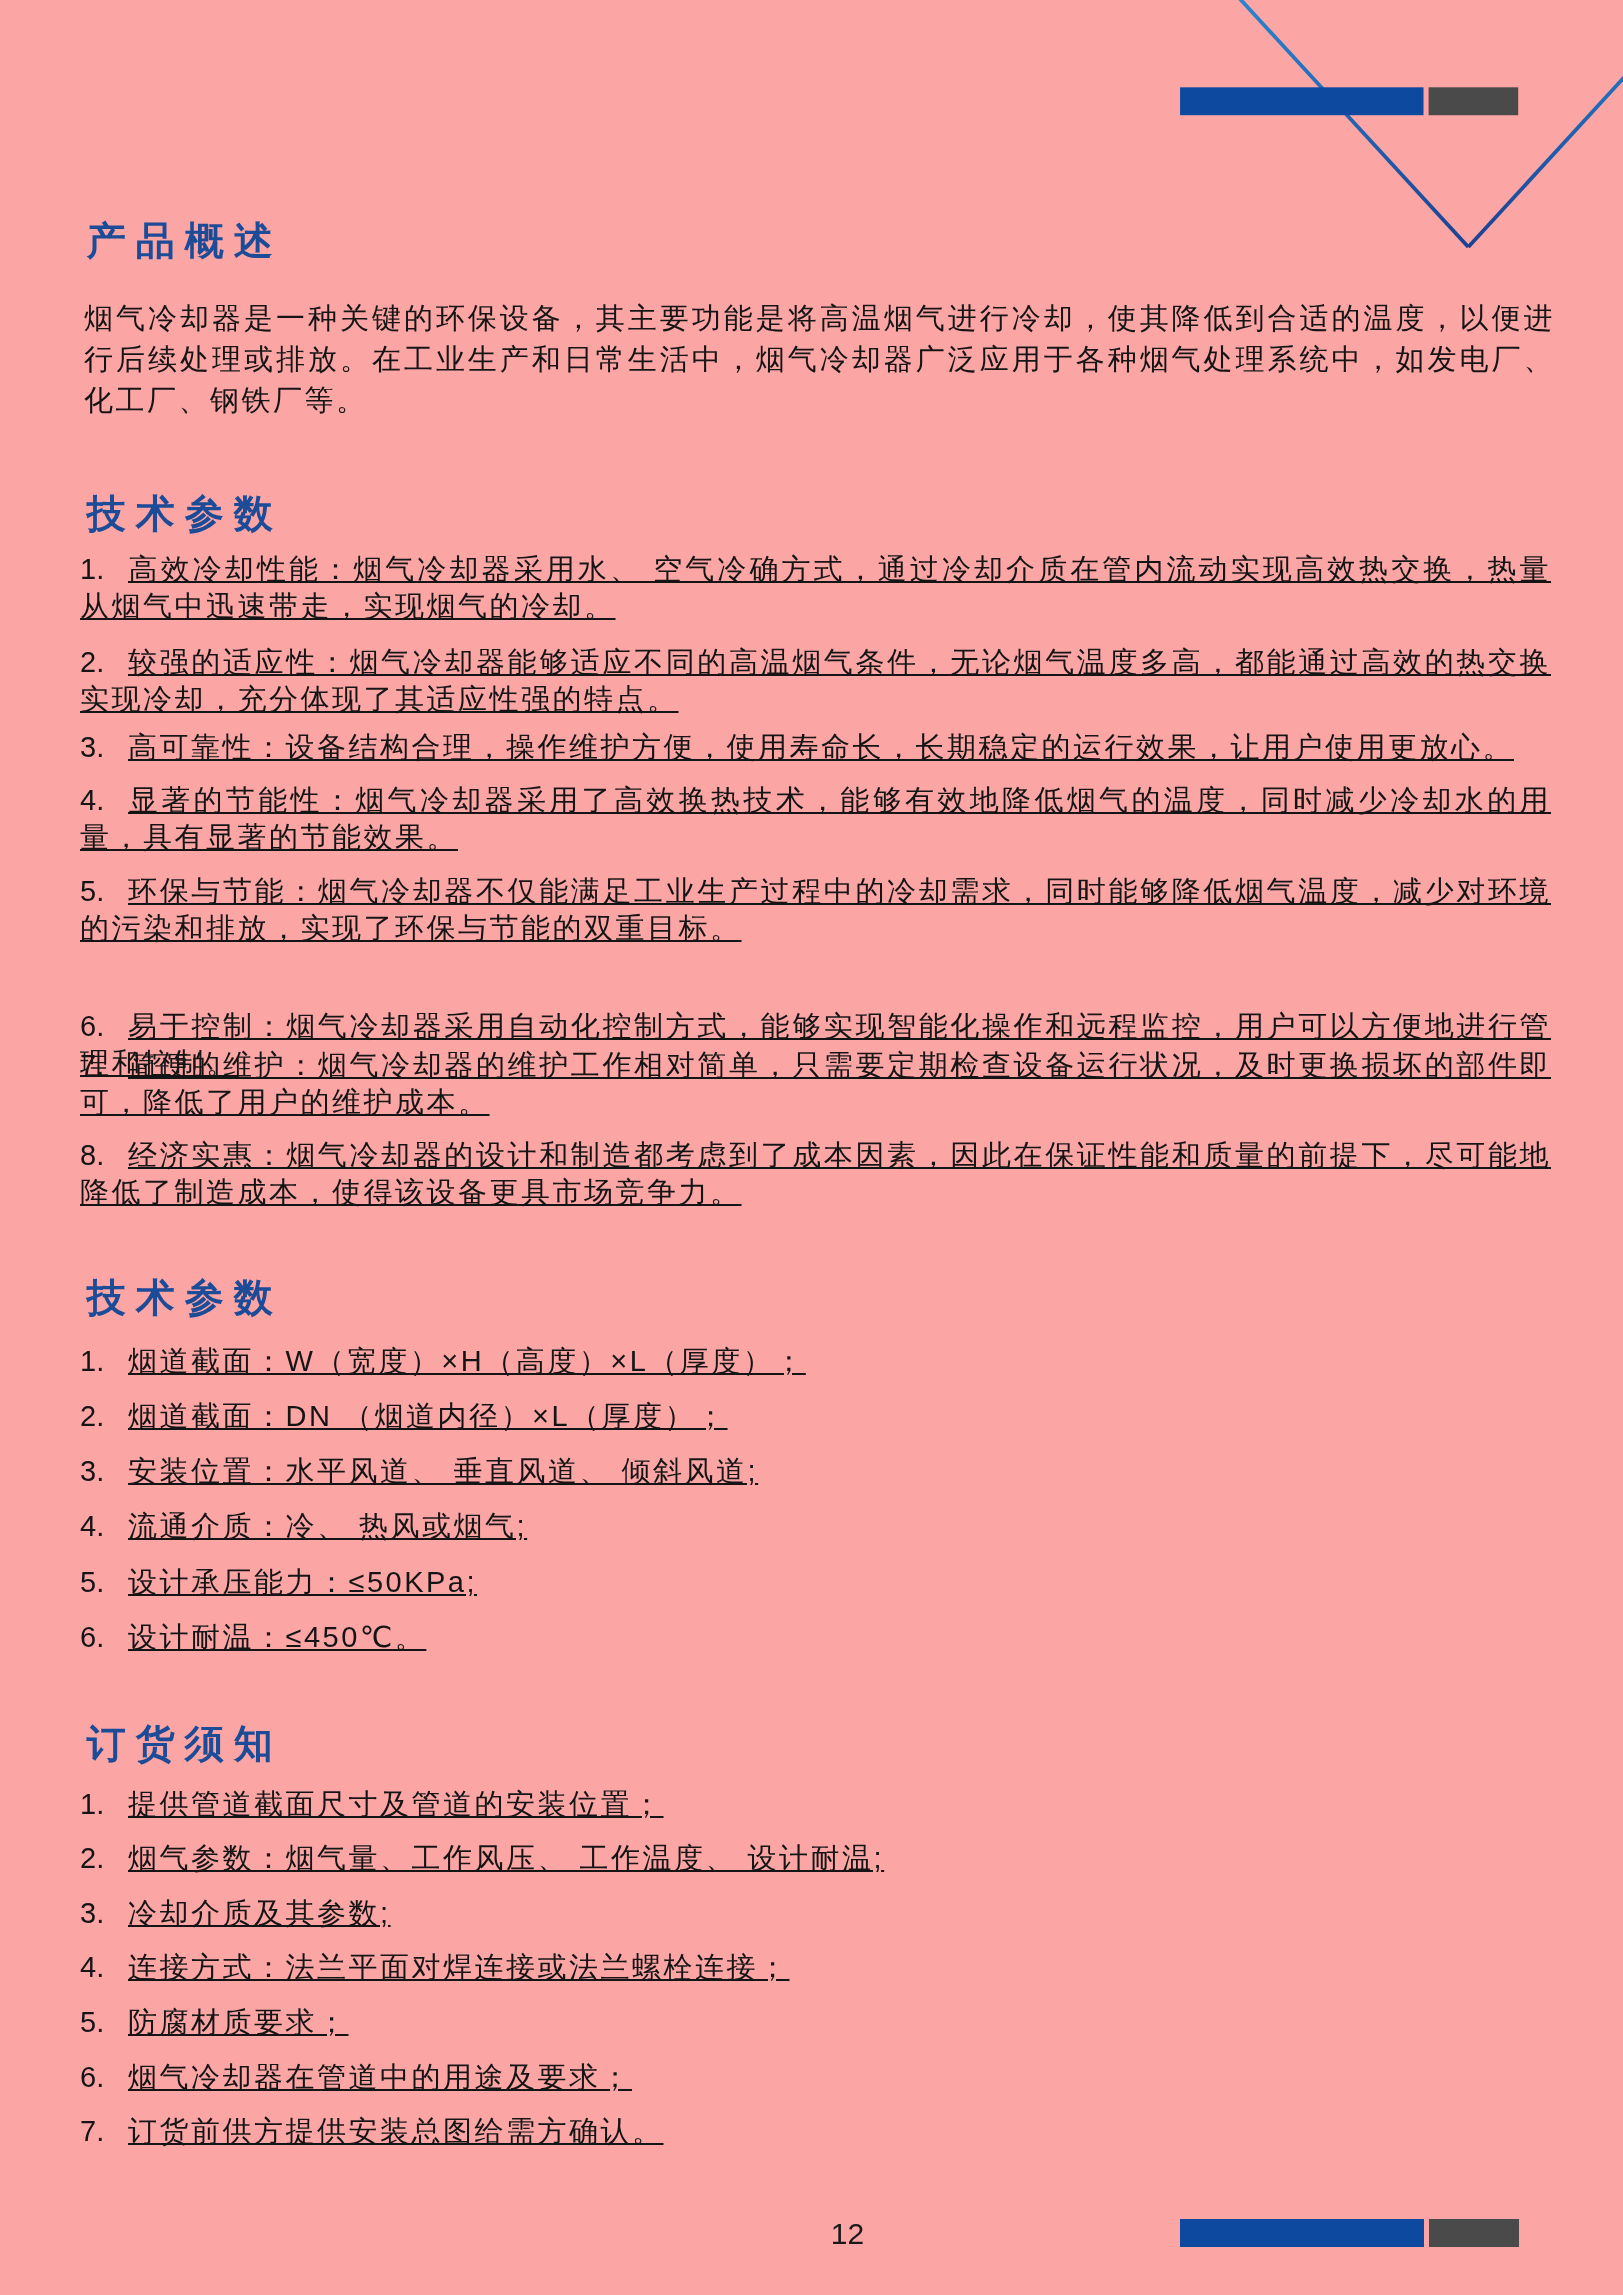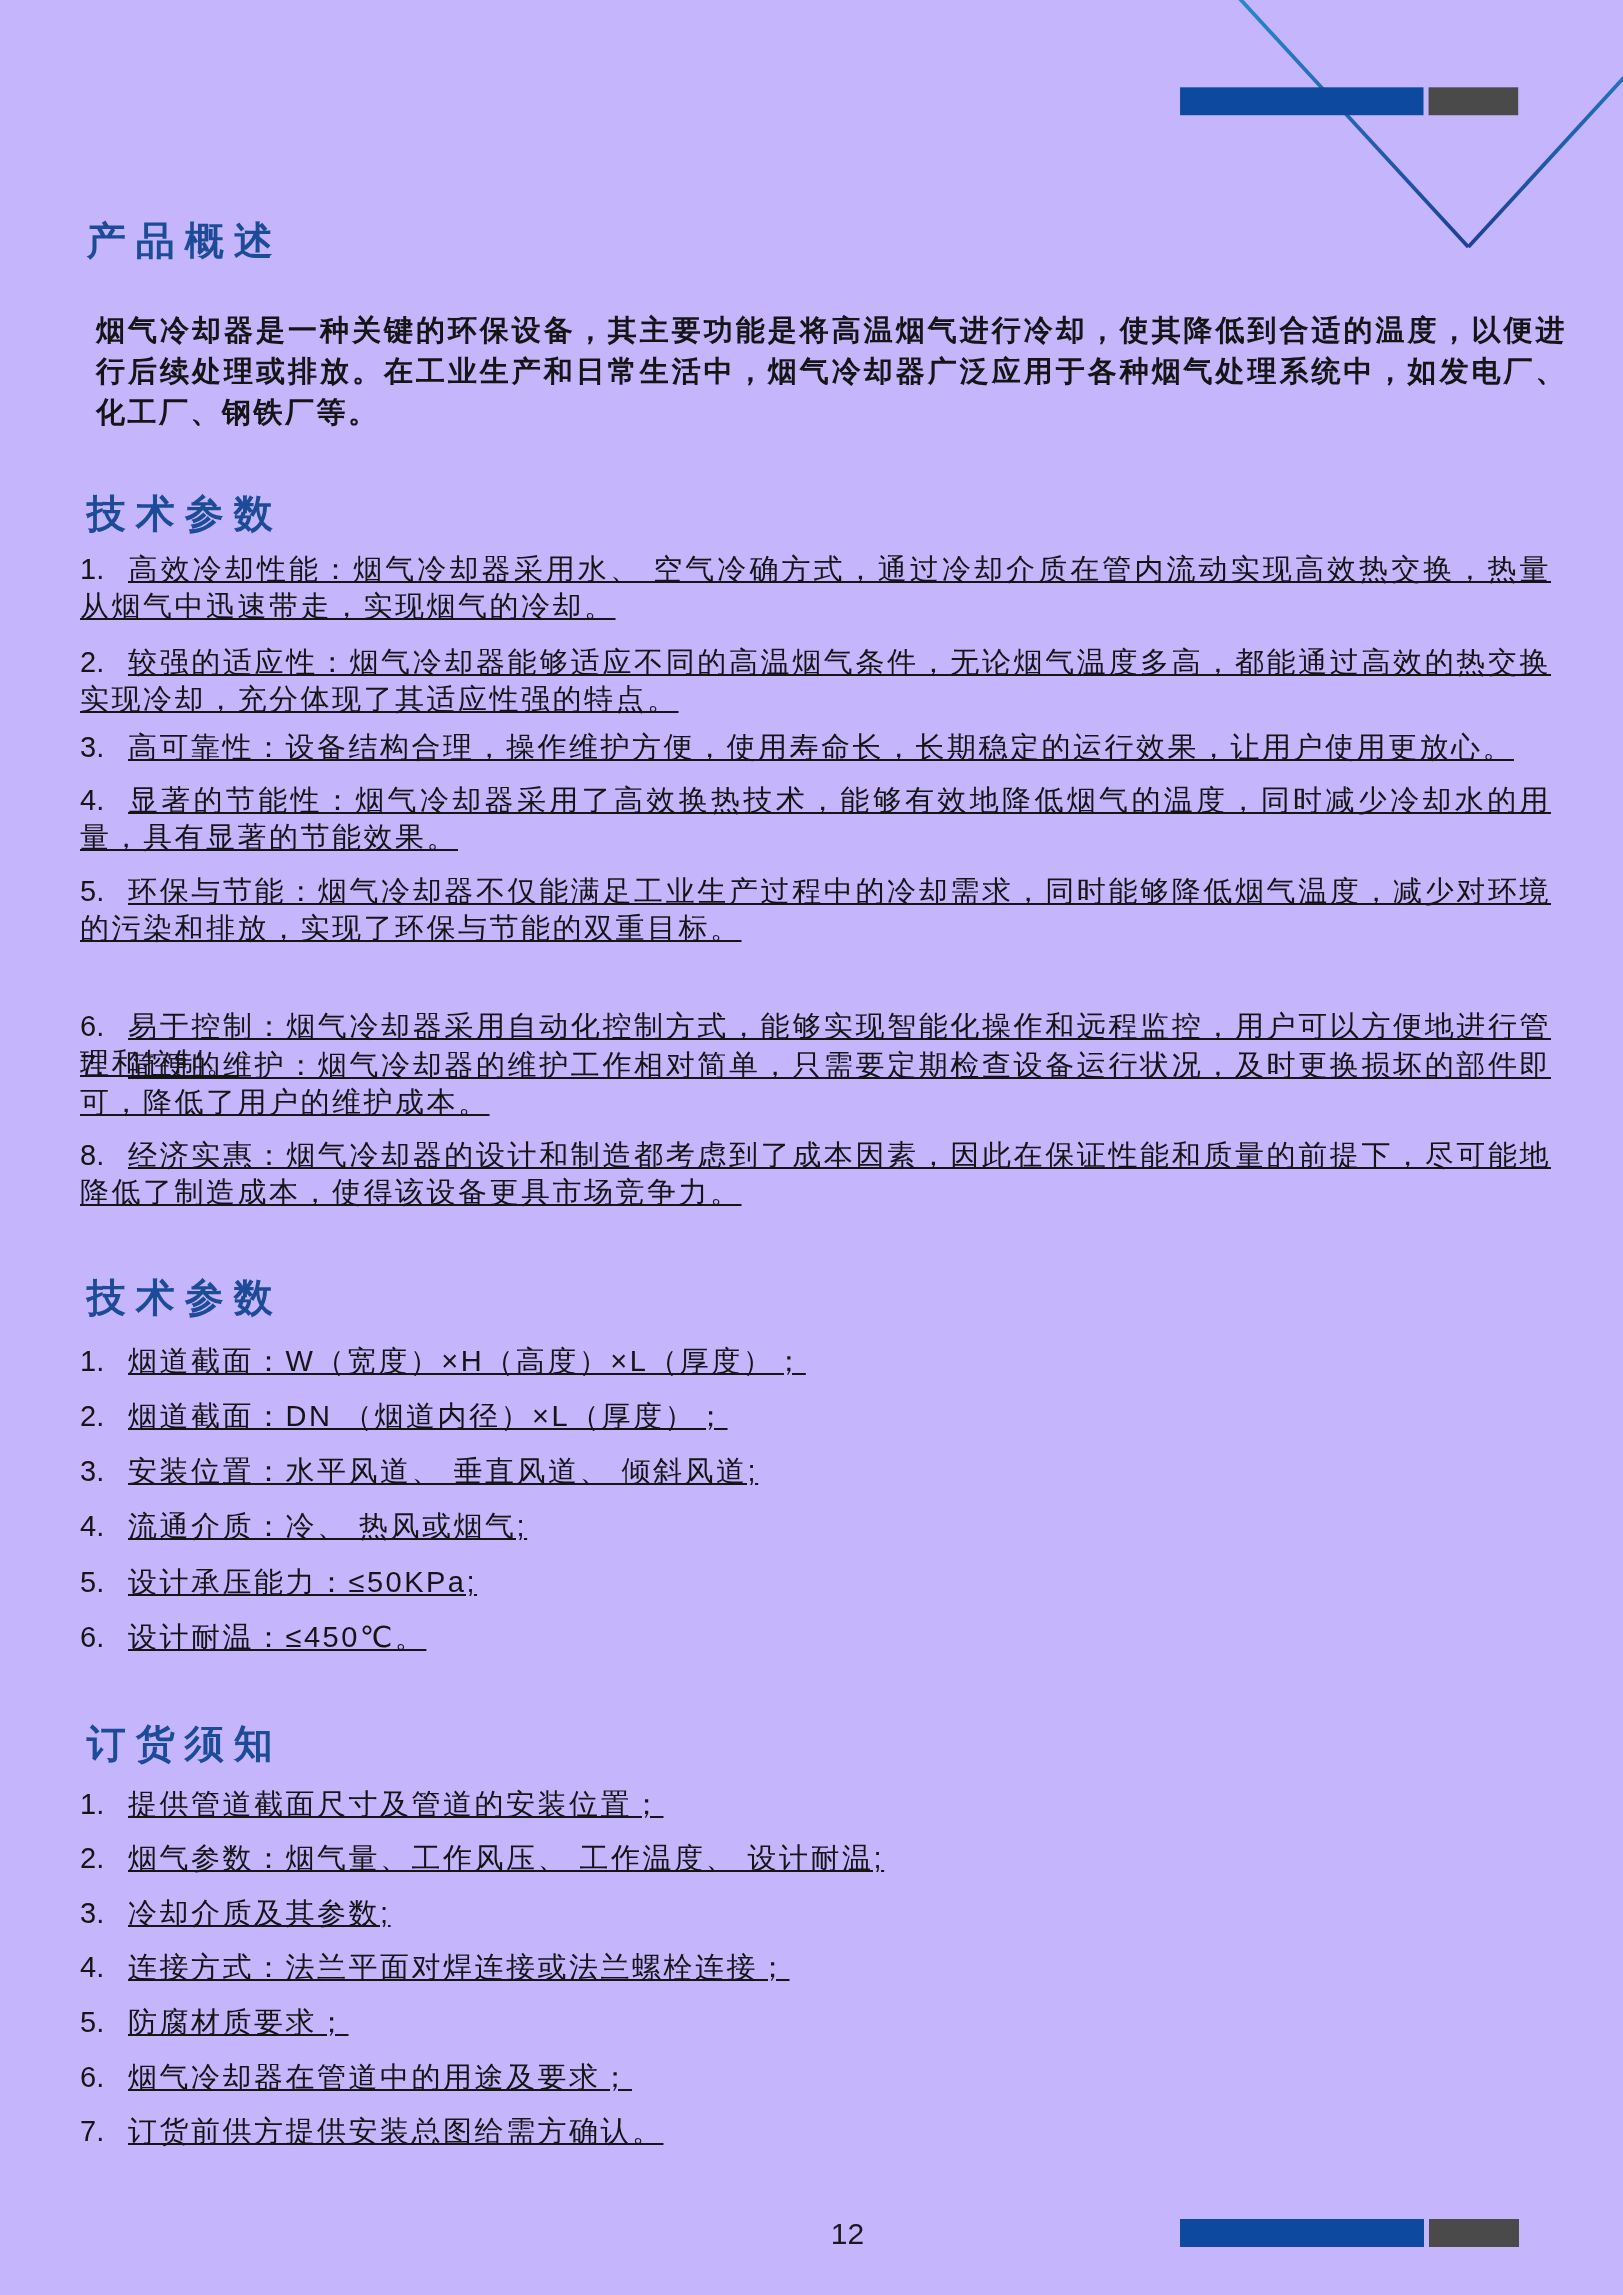--- a/index.html
+++ b/index.html
@@ -1,34 +1,34 @@
 <!DOCTYPE html>
 <html style="font-size:13.5px"><head>
 <meta charset="utf-8">
 <style>
   html,body{margin:0;padding:0;background:#e8e8e8;}
   .page{
     position:relative;
     width:1623px;height:2295px;
-    background:#c4b5fd;
+    background:#fca5a5;
     overflow:hidden;
     font-family:"Liberation Sans","DejaVu Sans",sans-serif;
     color:#151515;
   }
   .deco-top{position:absolute;top:0;left:0;}
   .content{position:absolute;left:80px;top:0;width:1471px;height:100%;}
   .sec-title{
     position:absolute;left:6.8px;margin:0;
     font-size:39px;line-height:41px;font-weight:bold;
     letter-spacing:10px;color:#1C4C97;white-space:nowrap;
   }
   .body-par{
-    position:absolute;left:0;width:100%;margin:16px;
+    position:absolute;left:0;width:100%;margin:4px;
     font-size:29px;line-height:41px;letter-spacing:2.5px;
-    font-weight:700;text-align:justify;
+    font-weight:400;text-align:justify;
   }
   .item{
     position:absolute;left:0;width:100%;margin:0;
     font-size:29px;line-height:37px;letter-spacing:2.5px;
     font-weight:500;text-align:justify;text-decoration:underline;
   }
   .num{display:inline-block;min-width:48px;letter-spacing:0;}
   .accent-bar{position:absolute;height:28px;}
   .bar-blue{background:#0D4A9F;}
   .bar-gray{background:#4A4A4A;}

